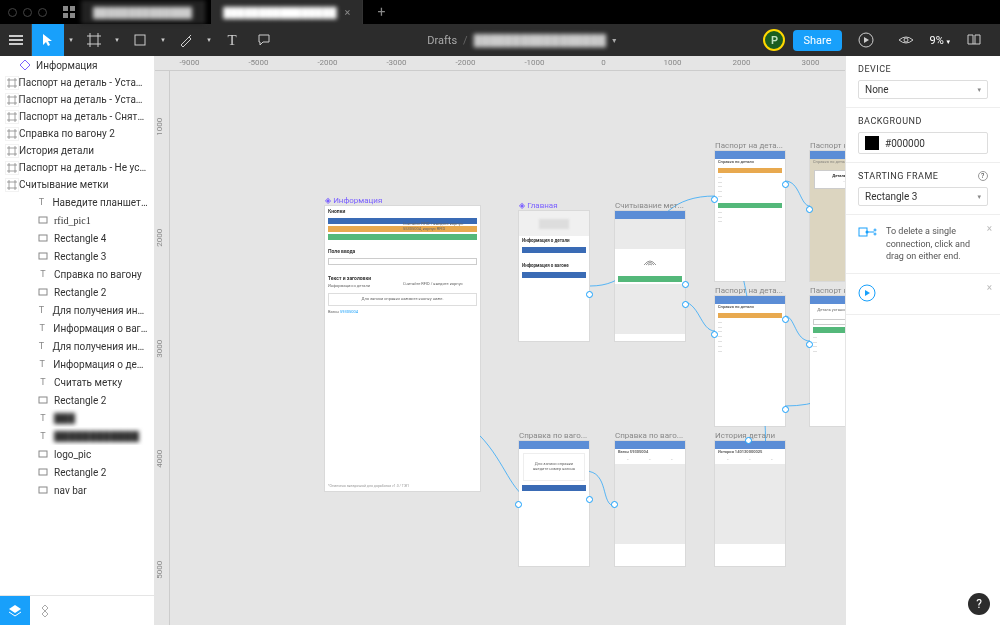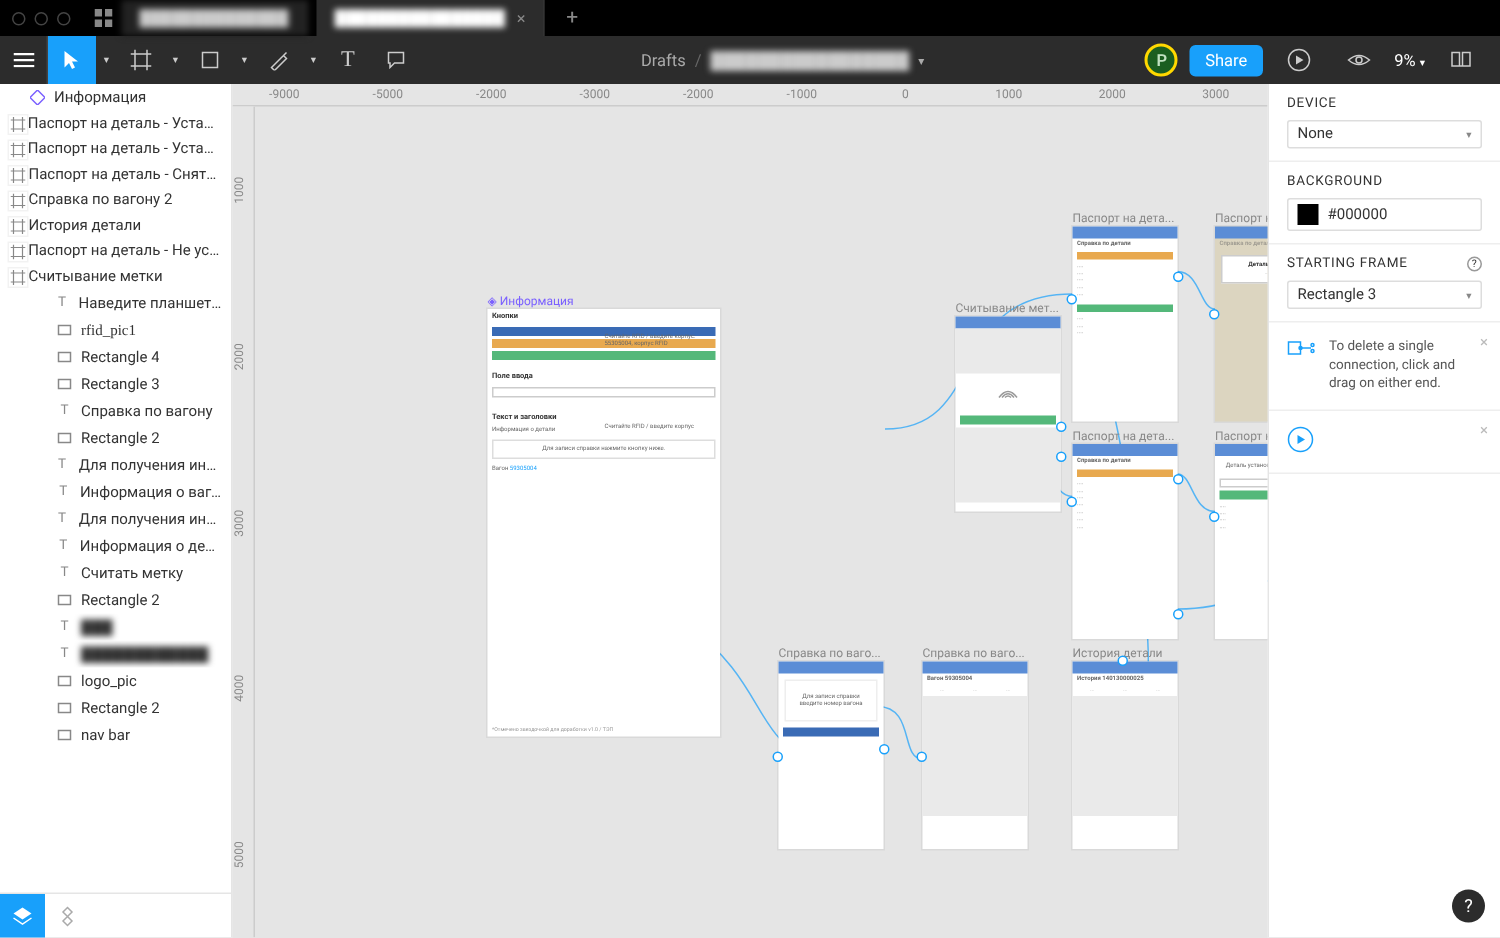--- a/index.html
+++ b/index.html
@@ -425,22 +425,33 @@
         <div class="title-s" style="margin-top:6px;">Поле ввода</div>
         <div style="border:1px solid #ccc; margin:2px 3px; height:7px;"></div>
         <div class="txt" style="position:absolute; left:75px; top:75px; width:75px;">Считайте RFID / введите корпус</div>
         <div class="title-s" style="margin-top:8px;">Текст и заголовки</div>
         <div class="txt">Информация о детали</div>
         <div class="txt" style="border:1px solid #ddd; margin:3px; padding:3px; text-align:center;">Для записи справки нажмите кнопку ниже.</div>
         <div class="txt"><span>Вагон</span> <span style="color:#18a0fb">59305004</span></div>
         <div class="txt" style="position:absolute; bottom:2px; font-size:3.5px; color:#999;">*Отмечено звездочкой для доработки v1.0 / ТЭП</div>
       </div>
 
-
-      <div class="frame" style="left:445px; top:140px; width:70px; height:130px;margin-left:22px;">
+      <div class="frame" style="left:349px; top:140px; width:70px; height:130px;">
+        <div class="frame-label comp">◈ <span>Главная</span></div>
+        <div style="height:25px; background:#f0f0f0; display:flex; align-items:center; justify-content:center;">
+            <div style="width:30px;height:10px;background:#ddd;filter:blur(1px);"></div>
+          </div>
+        <div class="title-s" style="font-size:4.5px;">Информация о детали</div>
+        <div class="bar dblue"></div>
+        <div class="title-s" style="font-size:4.5px; margin-top:8px;">Информация о вагоне</div>
+        <div class="bar dblue"></div>
+        <div class="proto-node" style="right:-4px; top:80px;"></div>
+      </div>
+
+      <div class="frame" style="left:445px; top:140px; width:70px; height:130px;">
         <div class="frame-label">Считывание мет...</div>
         <div class="hdr"></div>
         <div class="body-g"></div>
         <div style="text-align:center; padding:6px;">
           <svg width="16" height="12">
               <path d="M2 10 Q8 2 14 10 M4 10 Q8 5 12 10 M6 10 Q8 8 10 10" stroke="#999" fill="none"></path>
             </svg>
         </div>
         <div class="bar green"></div>
         <div class="body-g" style="height:50px;"></div>

